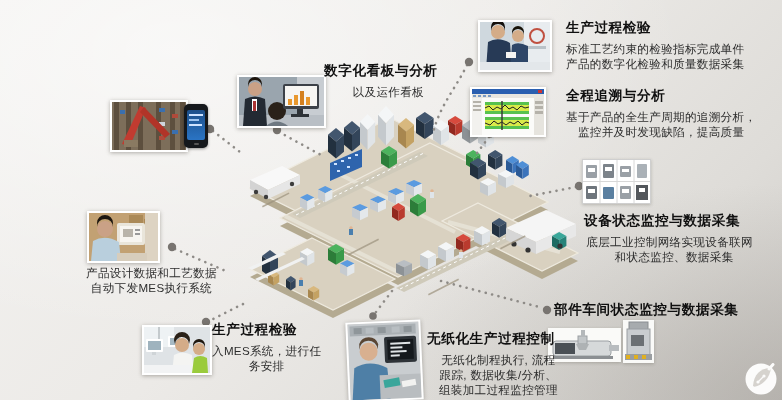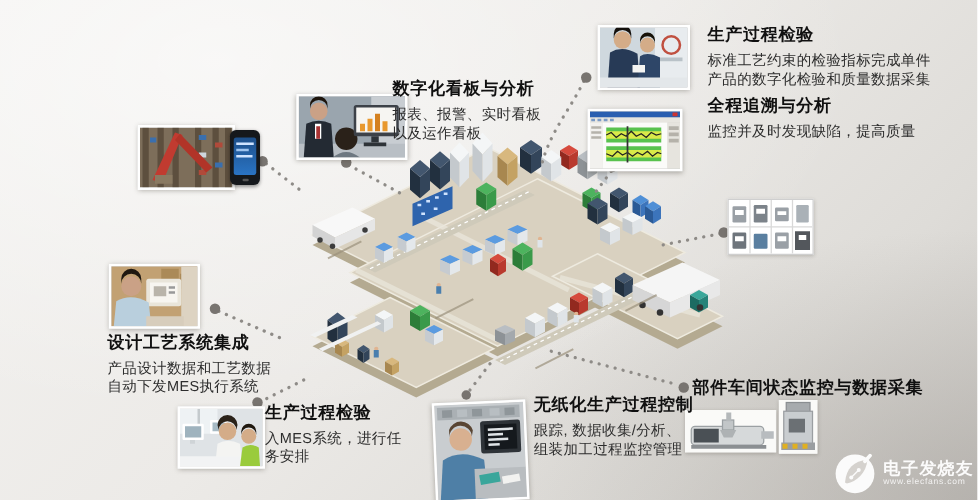--- a/index.html
+++ b/index.html
@@ -9,21 +9,21 @@
     background:
       radial-gradient(120% 130% at 22% 12%, rgba(255,255,255,.55) 0%, rgba(255,255,255,0) 55%),
       radial-gradient(90% 90% at 100% 100%, rgba(140,136,130,.38) 0%, rgba(140,136,130,0) 60%),
       linear-gradient(135deg,#f4f3f1 0%,#eceae7 45%,#dedcd8 78%,#cfccc8 100%);
   }
   .abs{position:absolute;}
   svg{display:block;}
   
   .callout{position:absolute;}
   .callout h3{margin:0 15px 4px 0;font-size:13.6px;font-weight:700;color:#101010;letter-spacing:.6px;white-space:nowrap;}
-  .callout .ln{font-size:11.6px;line-height:15.2px;color:#2d2d2d;letter-spacing:.3px;white-space:nowrap;}
+  .callout .ln{font-size:11.6px;line-height:15.2px;color:#2d2d2d;letter-spacing:.3px;white-space:nowrap;text-align:center;}
   .indent{text-indent:9px;}
   
   .photo{position:absolute;border:2px solid #fff;box-shadow:0 1px 4px rgba(60,55,45,.38);overflow:hidden;background:#ccc;}
   .flat{position:absolute;overflow:hidden;box-shadow:0 1px 3px rgba(60,55,45,.25);background:#fafafa;}
   
   .c-navy{--t:#42566e;--l:#22303f;--r:#33455a}
   .c-white{--t:#f4f6f7;--l:#c4c9cd;--r:#e0e4e7}
   .c-green{--t:#4db35e;--l:#2c7d39;--r:#3a9a4a}
   .c-blue{--t:#4f8fd6;--l:#2b5a96;--r:#3c74bb}
   .c-red{--t:#d64a3d;--l:#92291f;--r:#b93a2e}
@@ -444,69 +444,70 @@
       <rect x="8" y="15" width="13" height="11" fill="#6b7074"></rect>
       <rect x="2" y="34" width="27" height="6" fill="#9a9ea1"></rect>
       <g fill="#e0b020">
           <rect x="3" y="35" width="4" height="4"></rect>
           <rect x="11" y="35" width="4" height="4"></rect>
           <rect x="19" y="35" width="4" height="4"></rect>
         </g>
     </svg>
   </div>
 
-  <div class="callout" style="left:314px;top:62px">
+  <div class="callout" style="left:324px;top:62px">
     <h3>数字化看板与分析</h3>
-    <div class="ln">报表、报警、实时看板</div>
     <div class="ln">以及运作看板</div>
   </div>
 
 
   <div class="callout" style="left:86px;top:265px">
-    <h3>设计工艺系统集成</h3>
     <div class="ln">产品设计数据和工艺数据</div>
     <div class="ln">自动下发MES执行系统</div>
   </div>
 
   <div class="callout" style="left:212px;top:321px">
     <h3>生产过程检验</h3>
     <div class="ln">入MES系统，进行任</div>
     <div class="ln">务安排</div>
   </div>
 
-  <div class="callout" style="left:427px;top:315px">
+  <div class="callout" style="left:427px;top:330px">
     <h3>无纸化生产过程控制</h3>
+    <div class="ln">无纸化制程执行, 流程</div>
     <div class="ln">跟踪, 数据收集/分析、</div>
     <div class="ln">组装加工过程监控管理</div>
   </div>
 
   <div class="callout" style="left:566px;top:19px">
     <h3>生产过程检验</h3>
     <div class="ln">标准工艺约束的检验指标完成单件</div>
     <div class="ln">产品的数字化检验和质量数据采集</div>
   </div>
 
-  <div class="callout" style="left:566px;top:76px">
+  <div class="callout" style="left:566px;top:87px">
     <h3>全程追溯与分析</h3>
+    <div class="ln">基于产品的全生产周期的追溯分析，</div>
     <div class="ln">监控并及时发现缺陷，提高质量</div>
   </div>
 
+  <div class="callout" style="left:584px;top:212px">
+    <h3>设备状态监控与数据采集</h3>
+    <div class="ln">底层工业控制网络实现设备联网</div>
+    <div class="ln indent">和状态监控、数据采集</div>
+  </div>
 
   <div class="callout" style="left:554px;top:301px">
     <h3>部件车间状态监控与数据采集</h3>
   </div>
 
   <div class="wm">
     <svg width="36" height="36" viewBox="0 0 36 36">
       <circle cx="18" cy="19" r="15.5" fill="#ffffff"></circle>
       <path d="M10,26 C11,14 17,9 28,7.5 C27,19 19,25 11.5,26.8 Z" fill="#d7d4d0"></path>
       <path d="M26,9 L30,4.5" stroke="#ffffff" stroke-width="3" stroke-linecap="round"></path>
       <circle cx="15" cy="22" r="1.6" fill="#ffffff"></circle>
         <circle cx="21" cy="16" r="1.6" fill="#ffffff"></circle>
       <path d="M15,22 L21,16" stroke="#ffffff" stroke-width="1.2"></path>
     </svg>
-    <div>
-      <div class="t1">电子发烧友</div>
-      <div class="t2">www.elecfans.com</div>
-    </div>
   </div>
 
 </div>
 
 </body></html>

